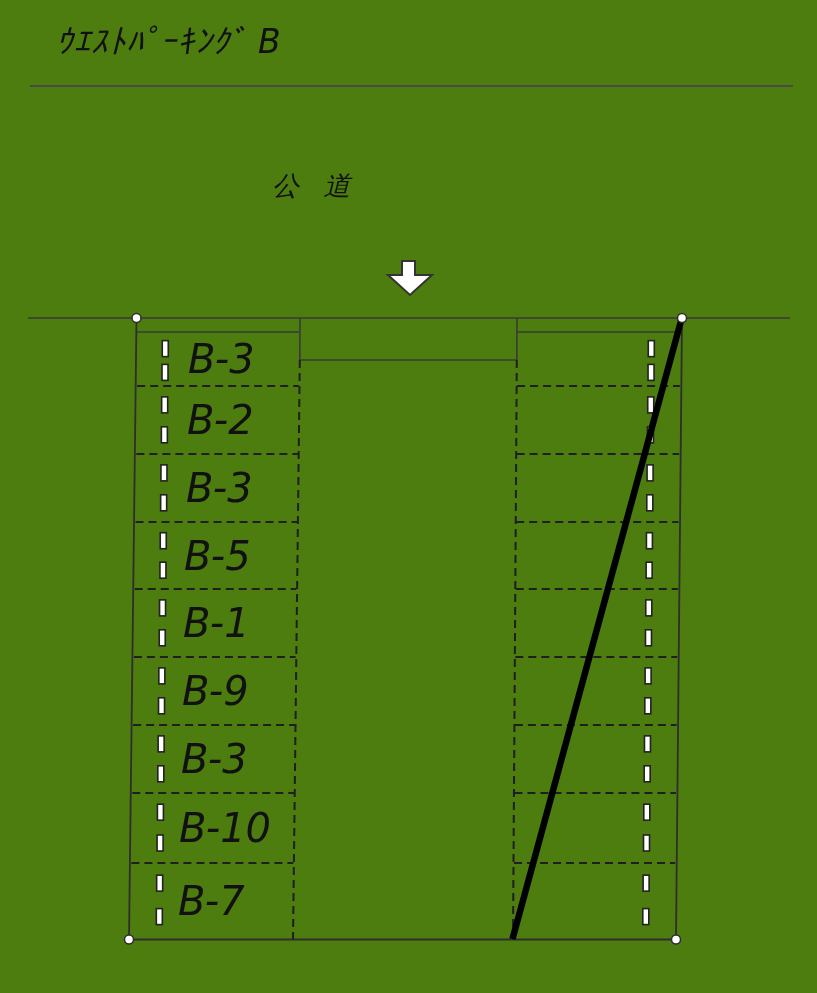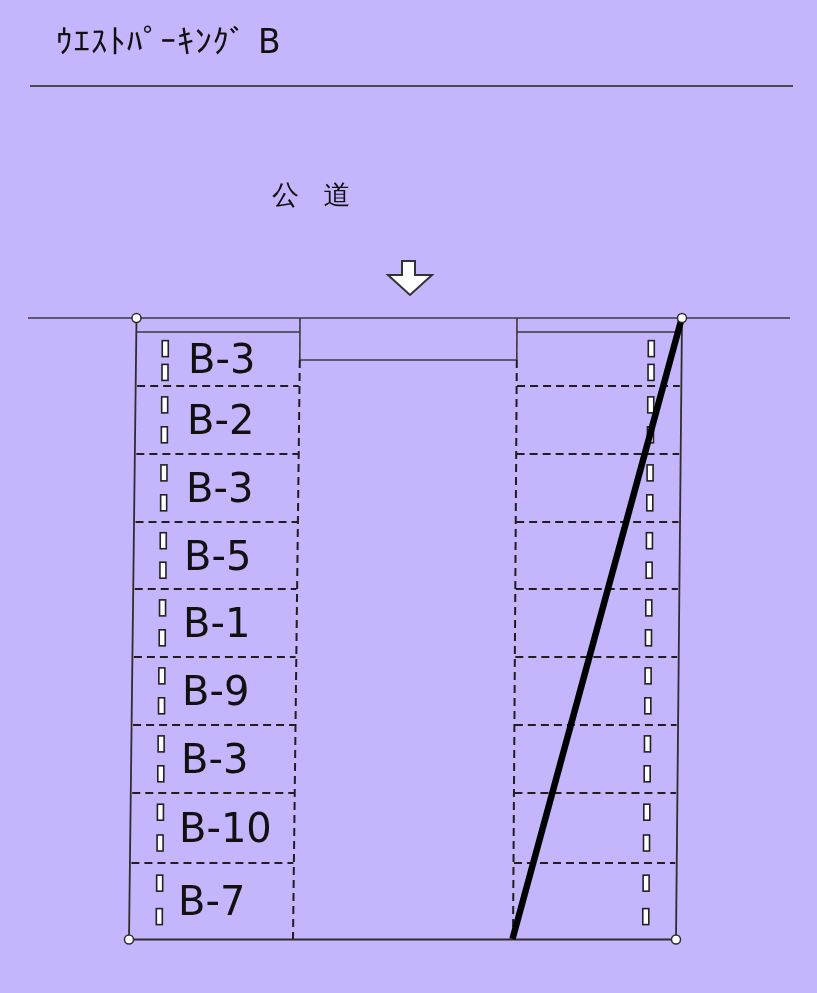--- a/index.html
+++ b/index.html
@@ -1,36 +1,36 @@
 <!DOCTYPE html>
 <html><head>
 <meta charset="utf-8">
 <style>
   html,body{margin:0;padding:0;background:#ffffff;}
   .page{
     position:relative;
     width:817px;height:993px;
-    background:#c4b5fd;
+    background:#4d7c0f;
     font-family:"DejaVu Sans","Liberation Sans",sans-serif;
     color:#111111;
     overflow:hidden;
+    font-style:italic;
   }
   .title{
     position:absolute;left:56px;top:22px;
     font-size:33px;line-height:40px;
     letter-spacing:1px;
     color:#111111;
     white-space:pre;
   }
   .road-label{
     position:absolute;left:272px;top:170px;
     font-size:27px;line-height:32px;
     word-spacing:16px;
     color:#111111;
-    margin-top:9px;
   }
   .diagram-svg{
     position:absolute;left:0;top:0;
   }
   .space-label{
     position:absolute;
     display:flex;align-items:center;
     font-size:40px;
     color:#111111;
     letter-spacing:0px;

